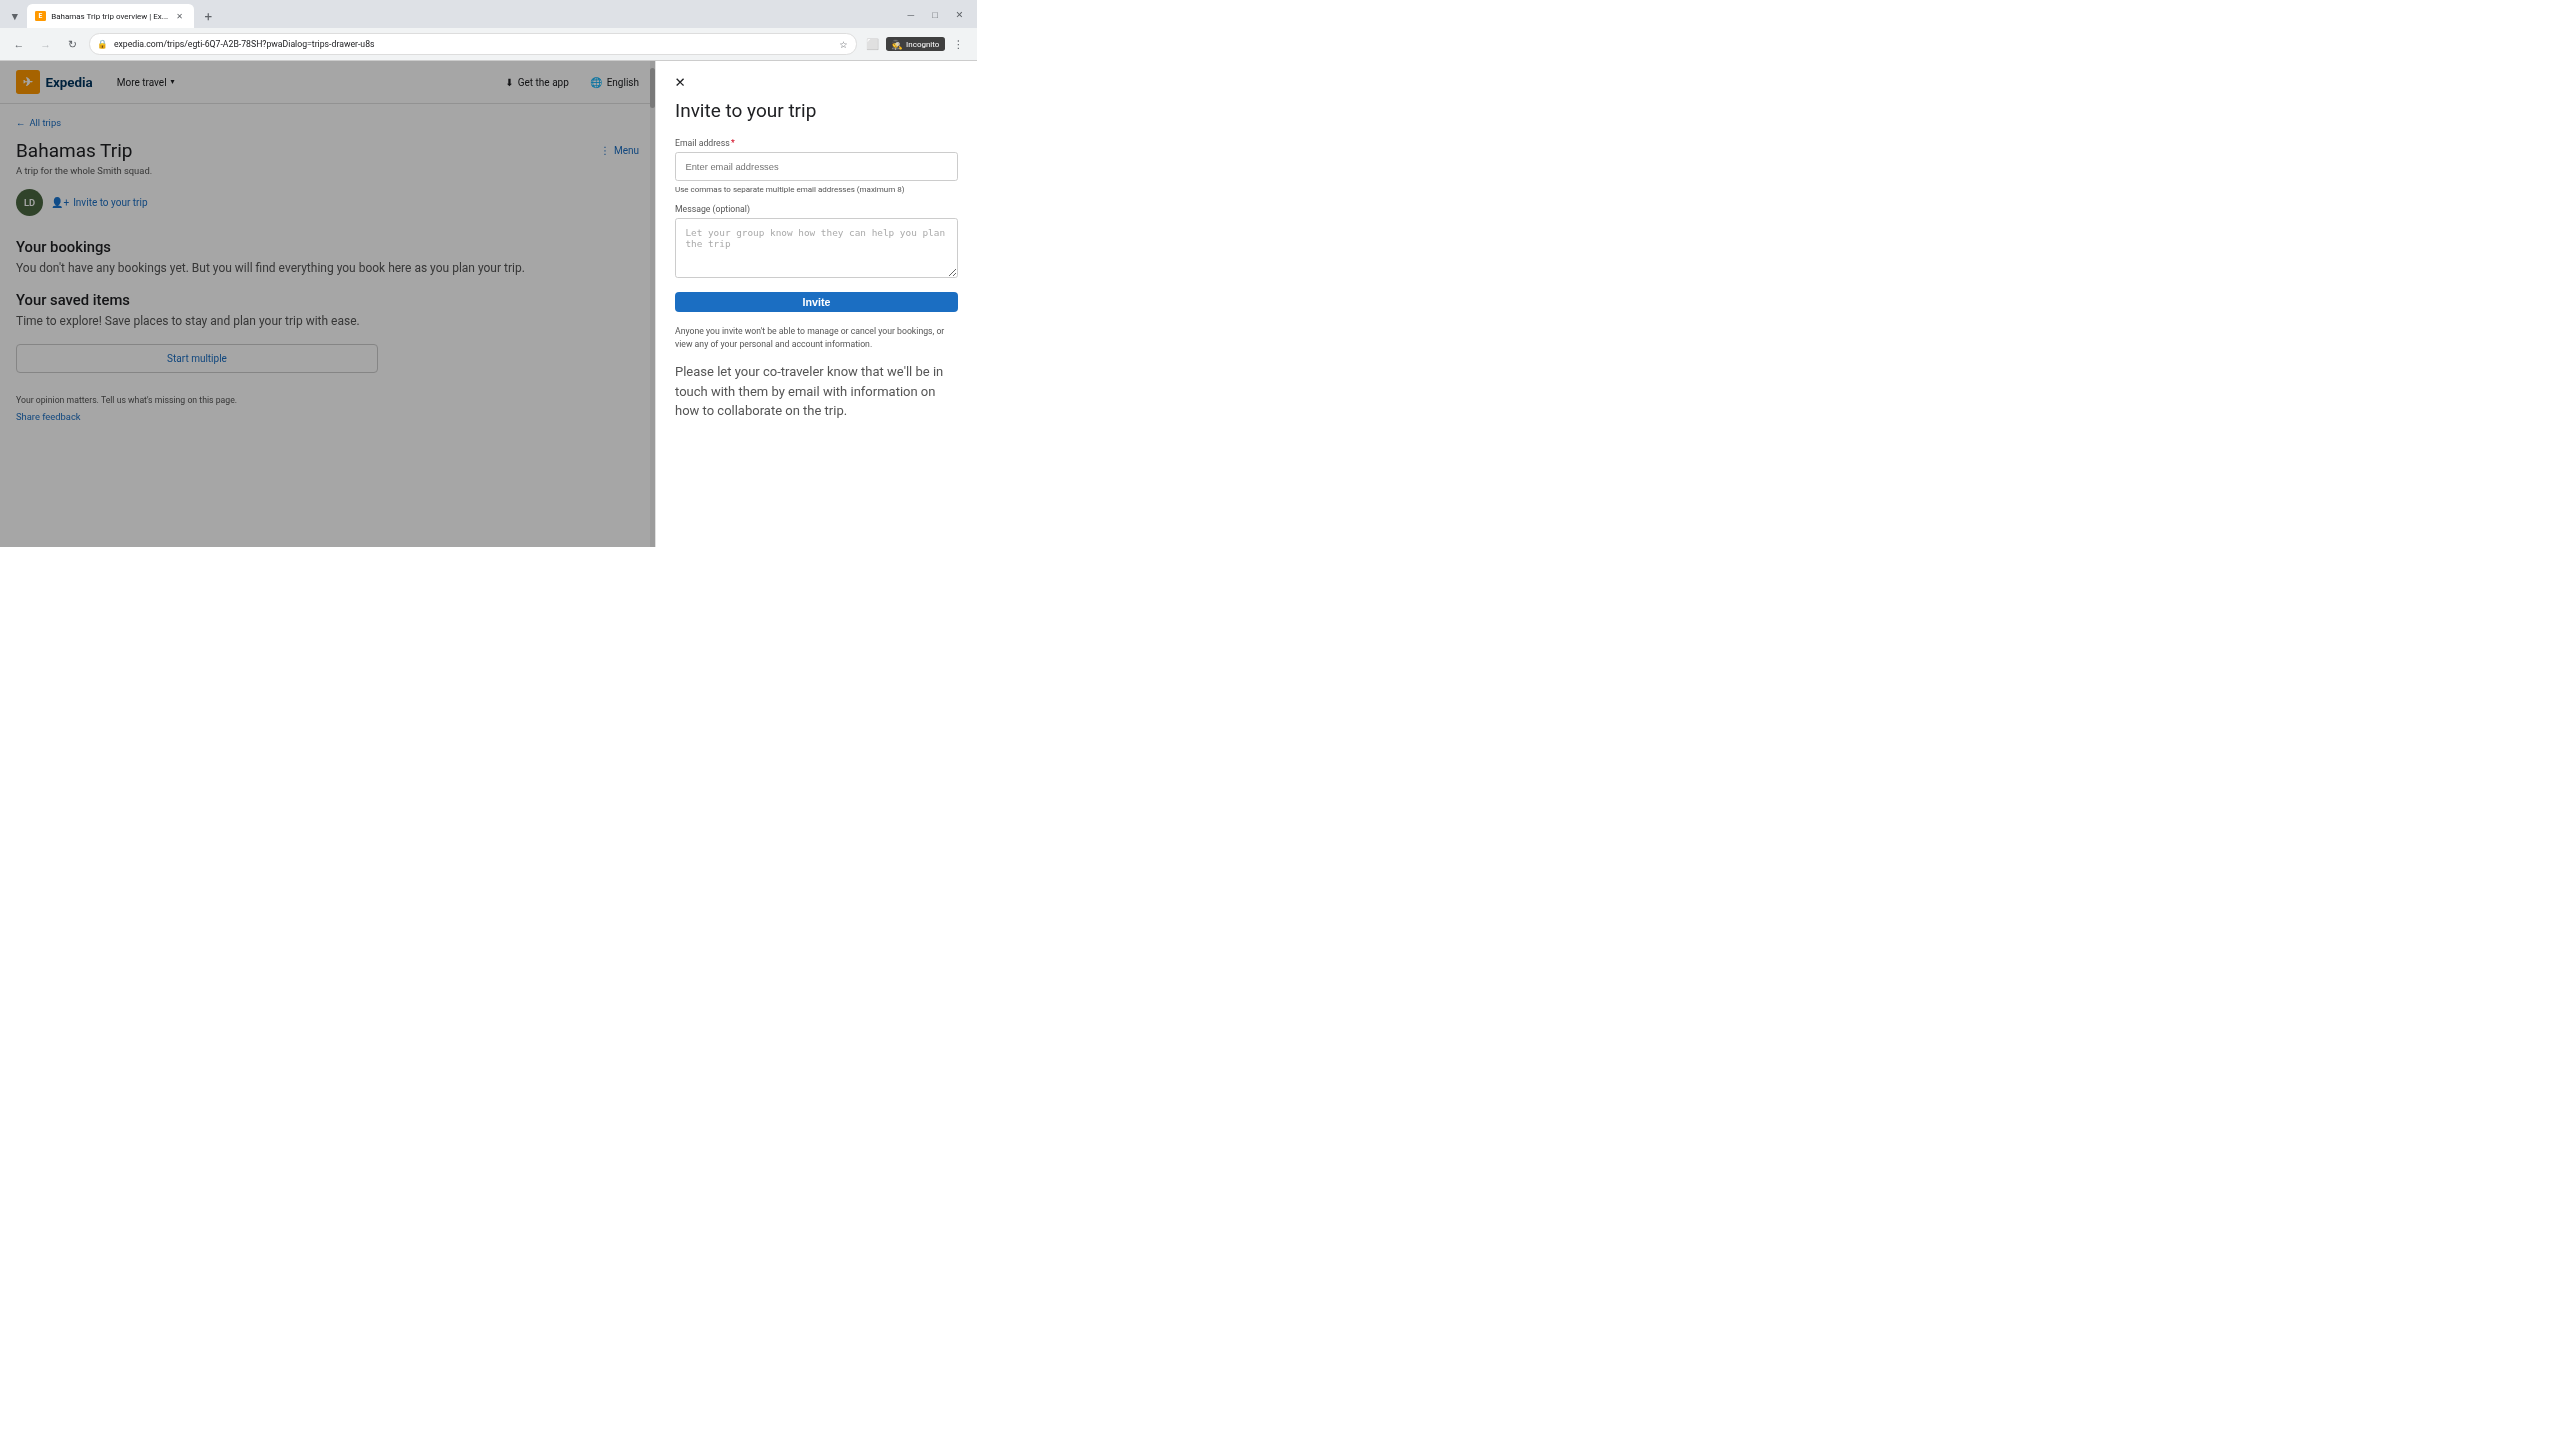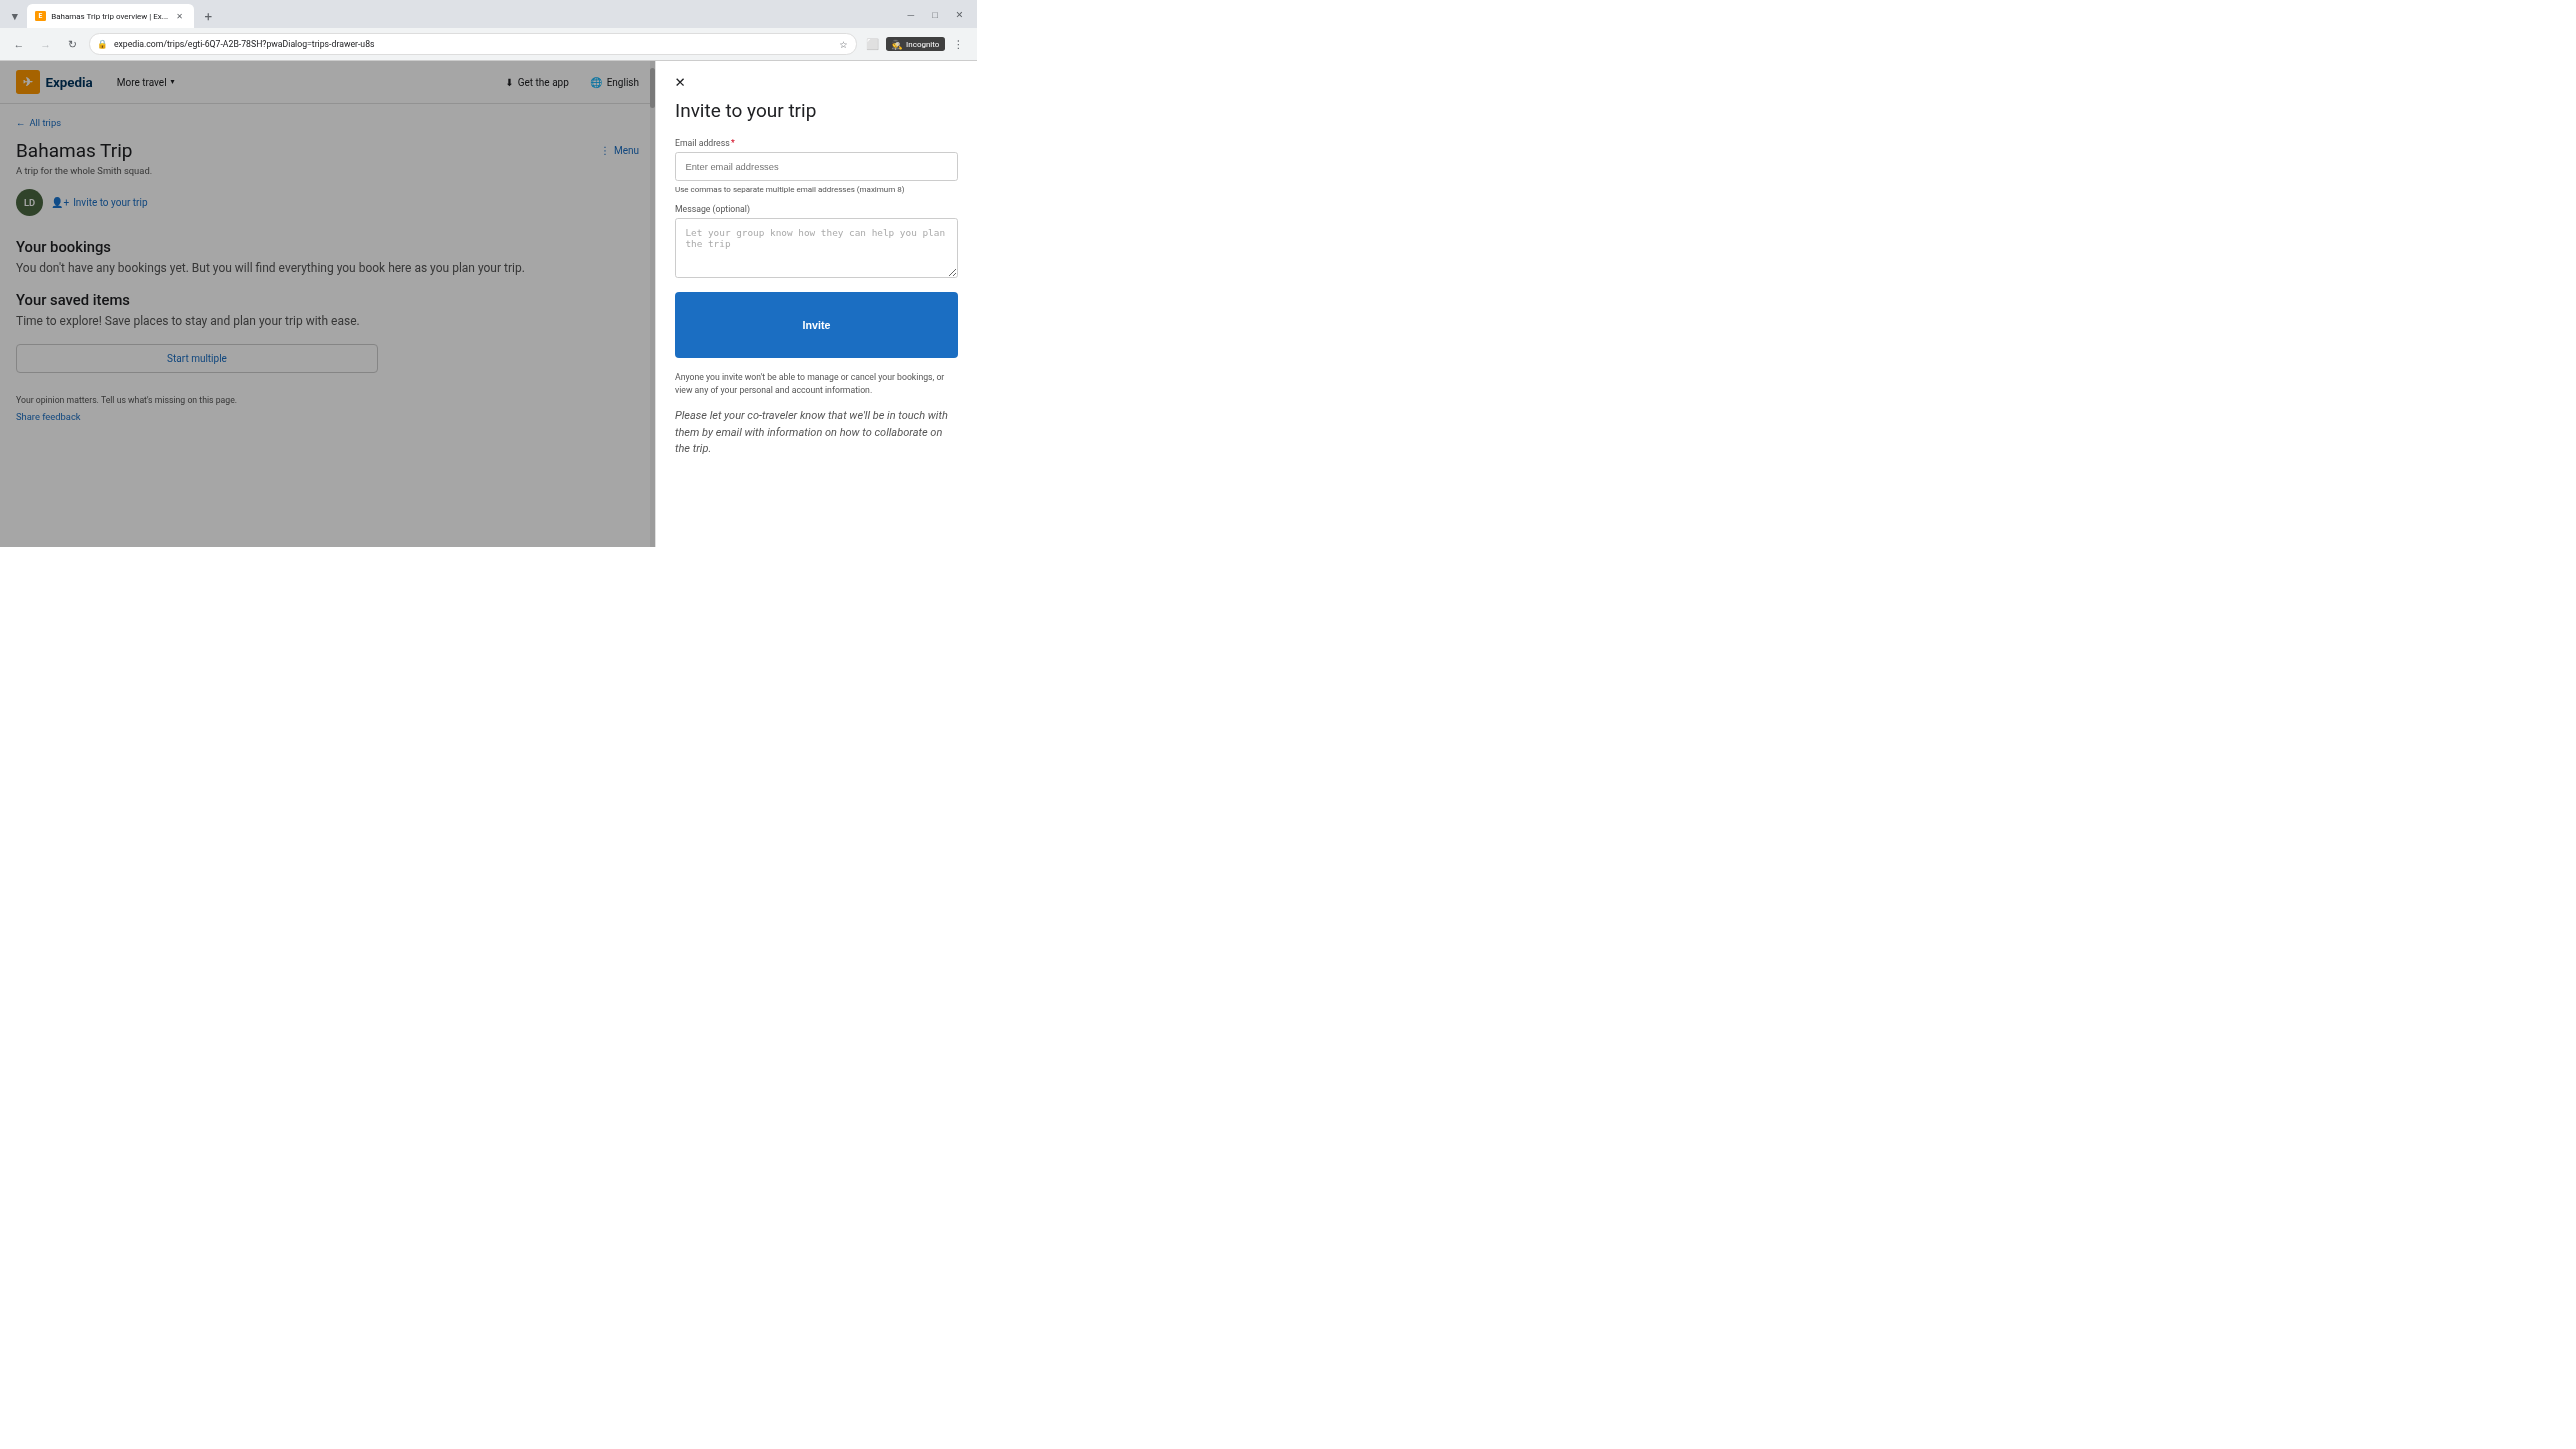--- a/index.html
+++ b/index.html
@@ -462,37 +462,36 @@
     }
     .form-textarea::placeholder {
       color: #aaa;
     }
     .invite-btn {
       width: 100%;
       background: #1b6ec2;
       color: #fff;
       border: none;
       border-radius: 4px;
-      padding: 27px;
+      padding: 4px;
       font-size: 10.7px;
       font-weight: 600;
       cursor: pointer;
       margin-bottom: 13.4px;
     }
     .privacy-note {
       font-size: 8.7px;
       color: #555;
       margin-bottom: 10.7px;
       line-height: 1.5;
     }
     .collab-note {
-      font-size: 11px;
+      font-size: 13px;
       color: #555;
       line-height: 1.5;
-      font-style: italic;
     }
   </style>
 </head>
 <body>
 
 <div class="browser-chrome">
 
   <div class="tab-bar" style="position:relative;">
     <div class="tab-group">
       <div class="tab-switcher">▼</div>

